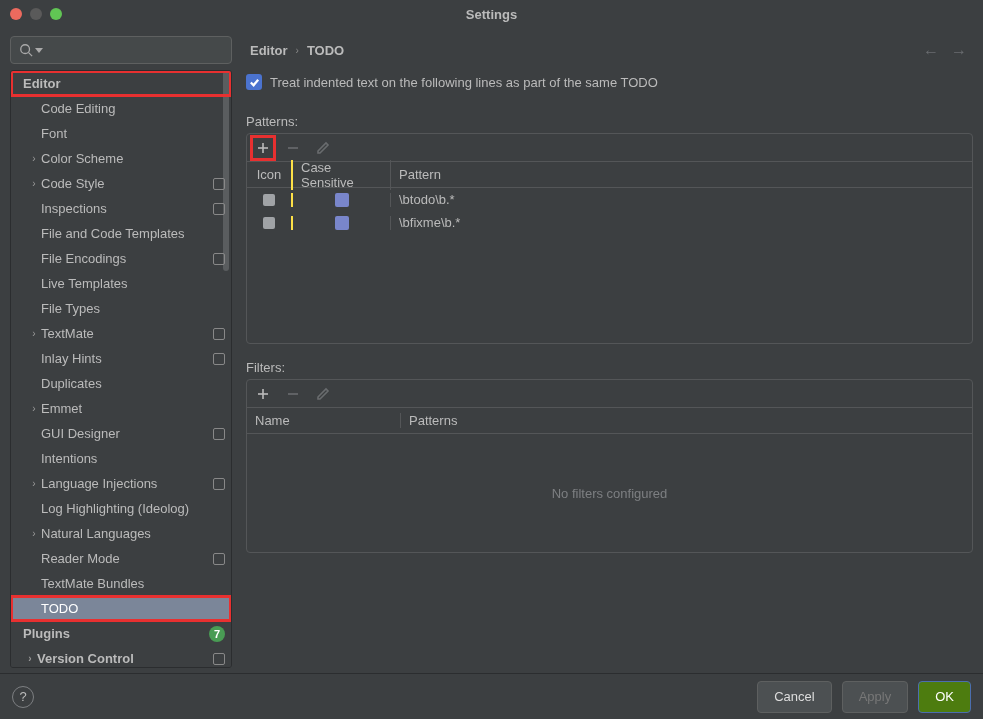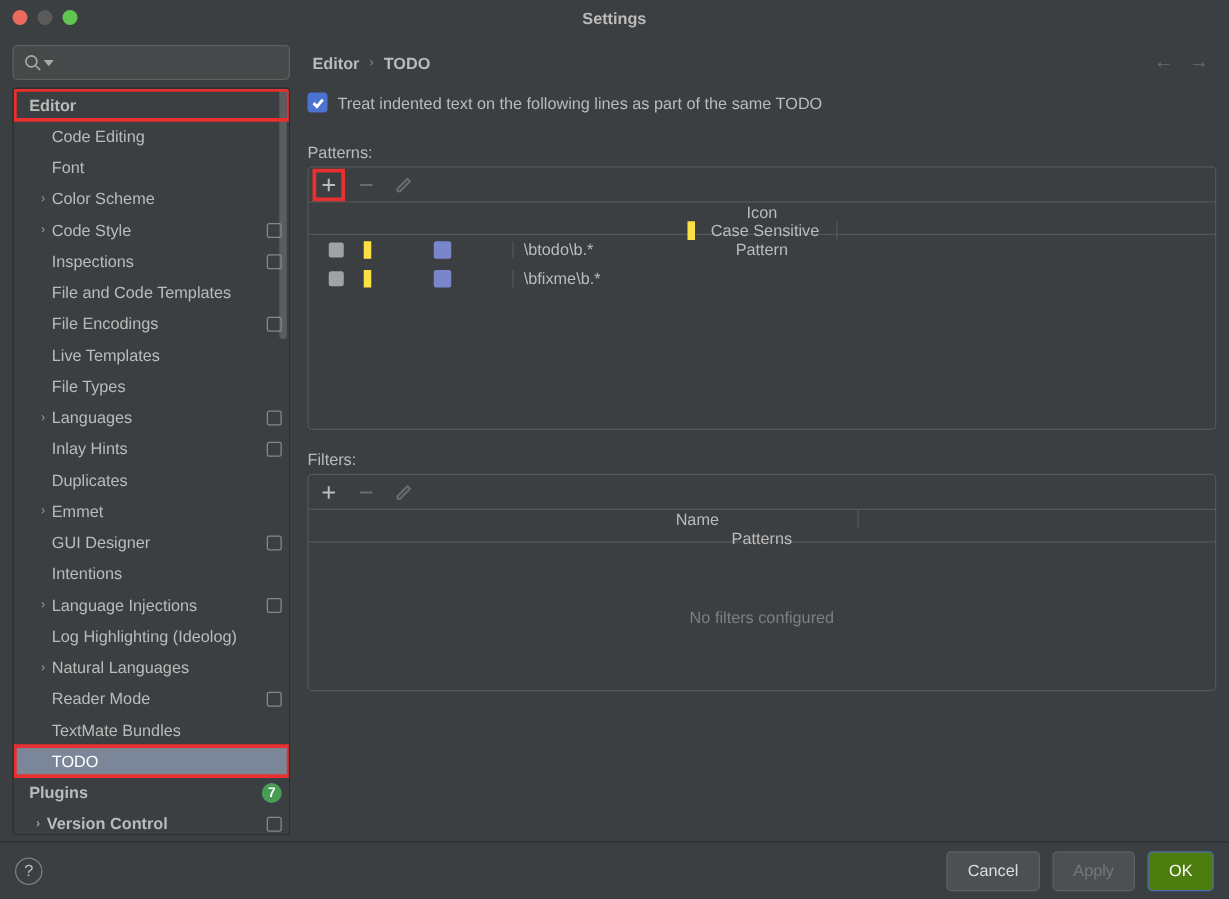--- a/index.html
+++ b/index.html
@@ -90,24 +90,24 @@
   .cbox svg { width:11px;height:11px;stroke:#fff;stroke-width:2.5;fill:none; }
   .section-label { margin-bottom:4px;margin-top:24px; }
 
   .tablebox { border:1px solid #545658; border-radius:4px; background:#3c3f41; }
   .toolbar { height:28px; display:flex; align-items:center; border-bottom:1px solid #545658; padding:0 6px; gap:10px;}
   .tb-btn { width:20px;height:20px; display:flex; align-items:center; justify-content:center; color:#bbb; }
   .tb-btn.disabled { color:#696c6e; }
   .tb-btn svg { width:14px;height:14px;stroke:currentColor;fill:none;stroke-width:1.6; }
   .tb-add-hl { outline:3px solid #e83030; outline-offset:0px; }
 
-  .thead { display:flex; height:26px; align-items:center; border-bottom:1px solid #545658;flex-direction:column; }
+  .thead { display:flex; height:26px; align-items:center; border-bottom:1px solid #545658; }
   .th, .td { padding:0 8px; display:flex; align-items:center; }
   .col-icon { width:44px; justify-content:center; }
-  .col-cs { width:120px; justify-content:center; border-left:6px solid #fde047; border-right:1px solid #545658; }
+  .col-cs { width:100px; justify-content:center; border-left:2px solid #fde047; border-right:1px solid #545658; }
   .col-pat { flex:1; }
   .col-name { width:154px; border-right:1px solid #545658;}
   .col-fpat { flex:1; }
   .tbody { }
   .trow { display:flex; height:23px; align-items:center;justify-content:flex-end; }
   .iconcell { width:12px;height:12px;background:#a0a3a6;border-radius:2px;}
   .cscell { width:14px;height:14px;background:#7986cb;border-radius:2px;}
   .patterns-box .tbody-wrap { height:155px; overflow:auto; }
   .filters-box .tbody-wrap { height:118px; display:flex; align-items:center; justify-content:center; color:#7d7f82; }
 
@@ -177,21 +177,21 @@
           <span class="gear-icon"></span>
         </div>
         <div class="item l1">
           <span class="label">Live Templates</span>
         </div>
         <div class="item l1">
           <span class="label">File Types</span>
         </div>
         <div class="item l1 withchev">
           <span class="chev">›</span>
-          <span class="label">Languages</span>
+          <span class="label">TextMate</span>
           <span class="gear-icon"></span>
         </div>
         <div class="item l1">
           <span class="label">Inlay Hints</span>
           <span class="gear-icon"></span>
         </div>
         <div class="item l1">
           <span class="label">Duplicates</span>
         </div>
         <div class="item l1 withchev">

